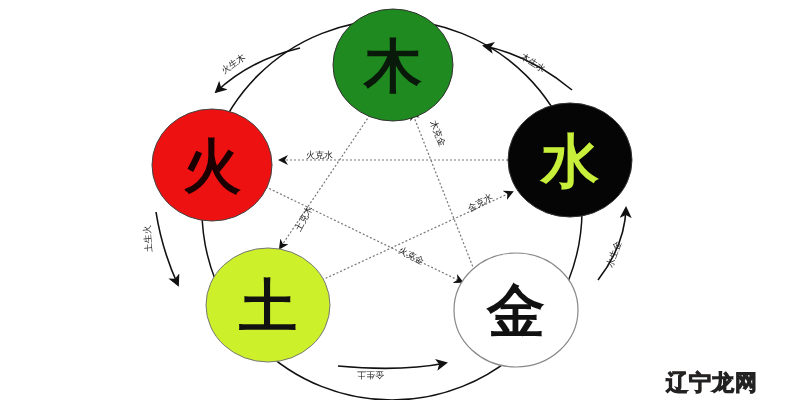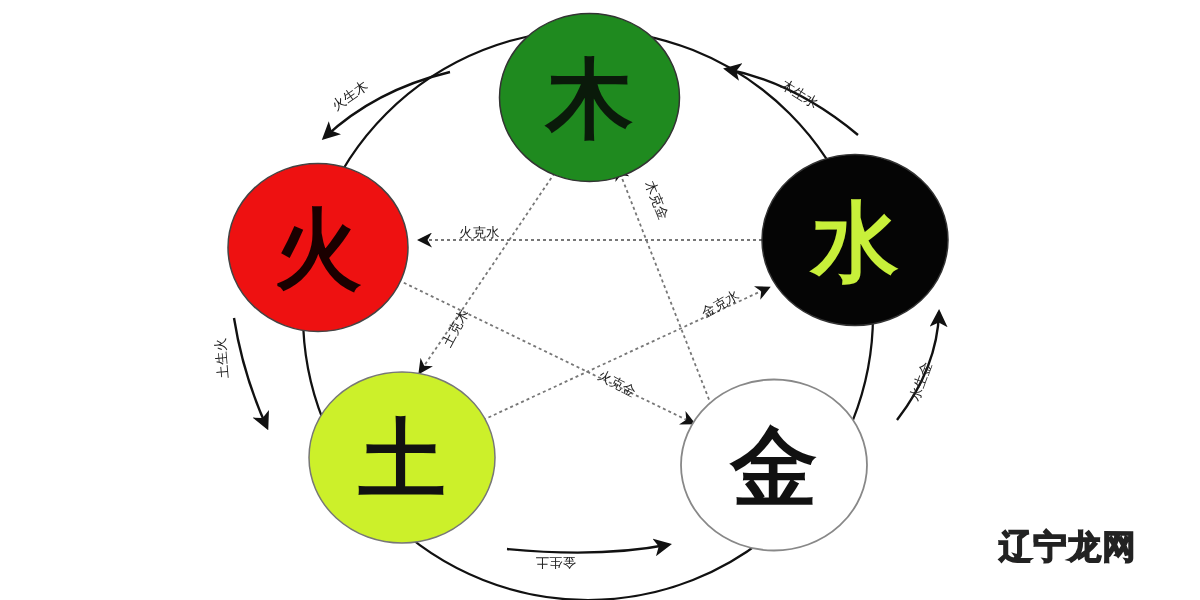--- a/index.html
+++ b/index.html
@@ -1,20 +1,20 @@
 <!DOCTYPE html>
 <html><head>
 <meta charset="utf-8">
 <style>
   html,body{margin:0;padding:0;background:#ffffff;}
   body{width:800px;height:400px;position:relative;overflow:hidden;font-family:"DejaVu Sans",sans-serif;}
   svg{position:absolute;left:0;top:0;}
   .node-char{font-family:"DejaVu Serif",serif;font-weight:bold;}
   .lbl{font-family:"DejaVu Sans",sans-serif;font-size:9px;fill:#222;}
-  .watermark{position:absolute;left:666px;top:350px;font-family:"DejaVu Sans",sans-serif;font-weight:bold;font-size:22px;letter-spacing:1px;}
+  .watermark{position:absolute;left:666px;top:368px;font-family:"DejaVu Sans",sans-serif;font-weight:bold;font-size:22px;letter-spacing:1px;}
   .wm-a{color:#e2401a;-webkit-text-stroke:1px #222;}
   .wm-b{color:#ffffff;-webkit-text-stroke:1px #222;}
 </style>
 </head>
 <body>
 
 <svg width="800" height="400" viewBox="0 0 800 400">
   <defs>
     <marker id="arr" markerWidth="10" markerHeight="10" refX="8" refY="5" orient="auto" markerUnits="userSpaceOnUse">
       <path d="M0,0 L10,5 L0,10 L3,5 z" fill="#111"></path>

